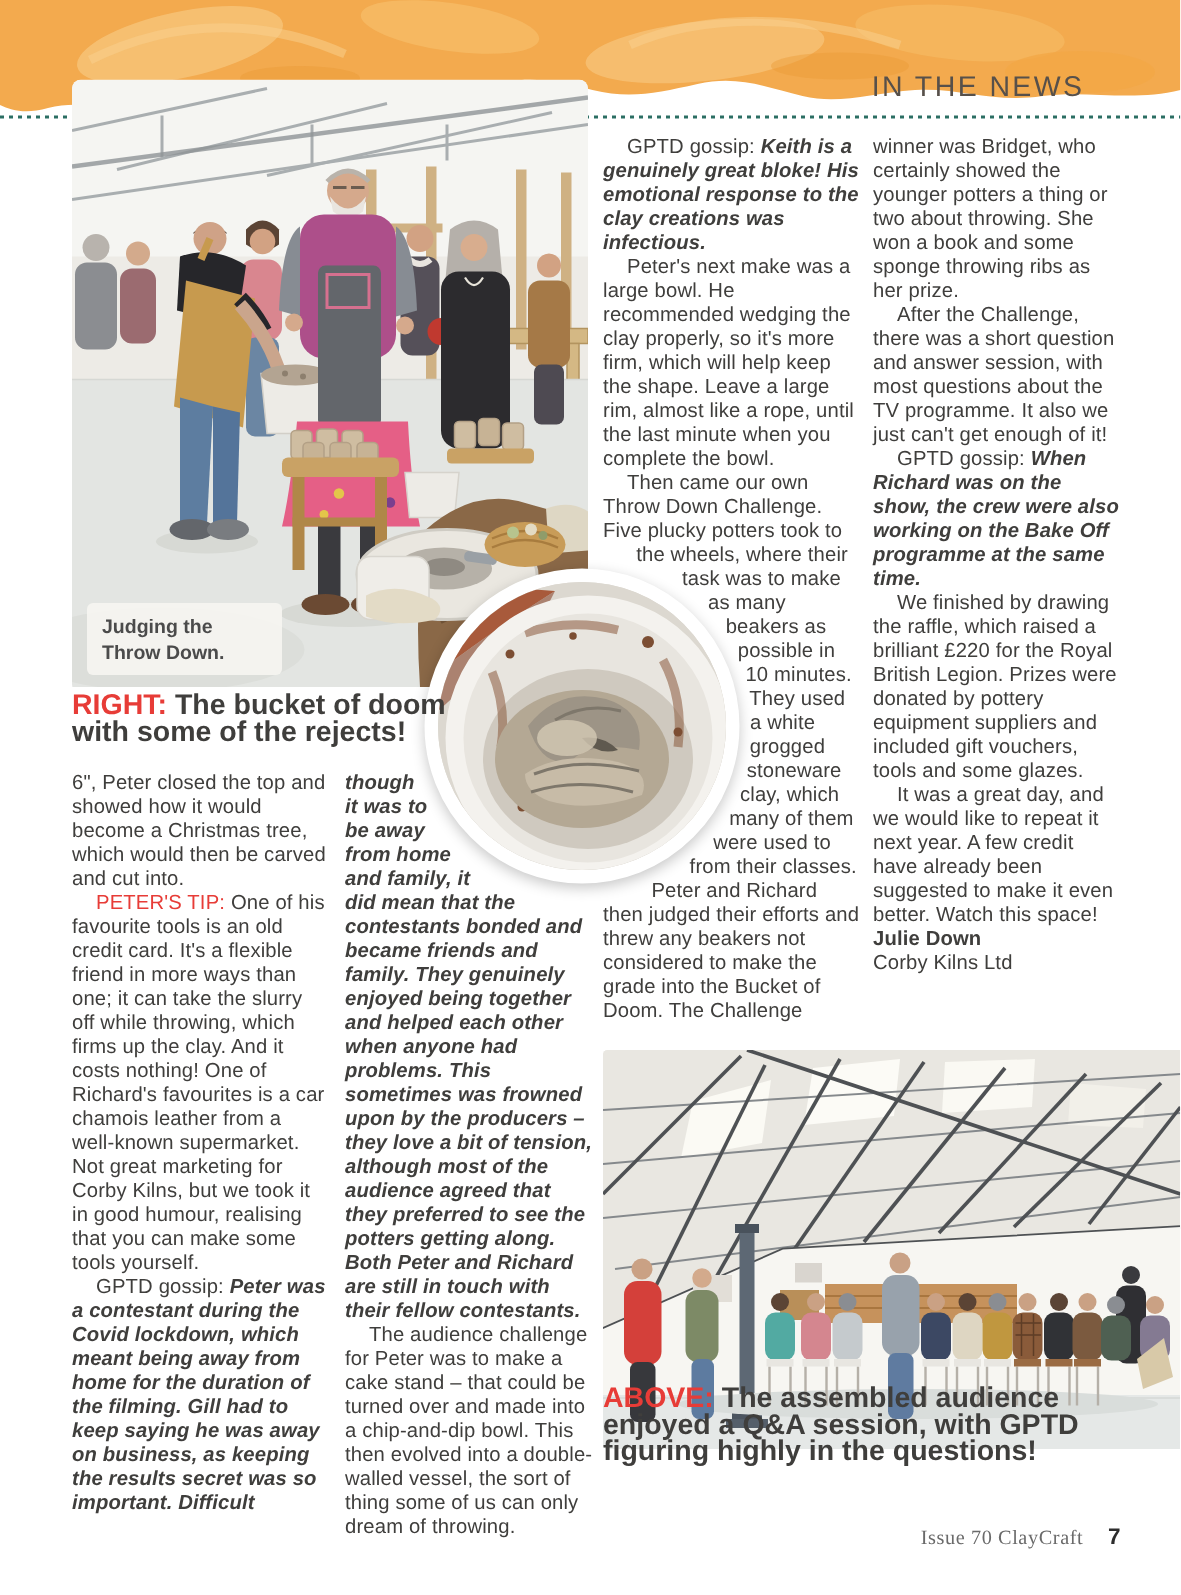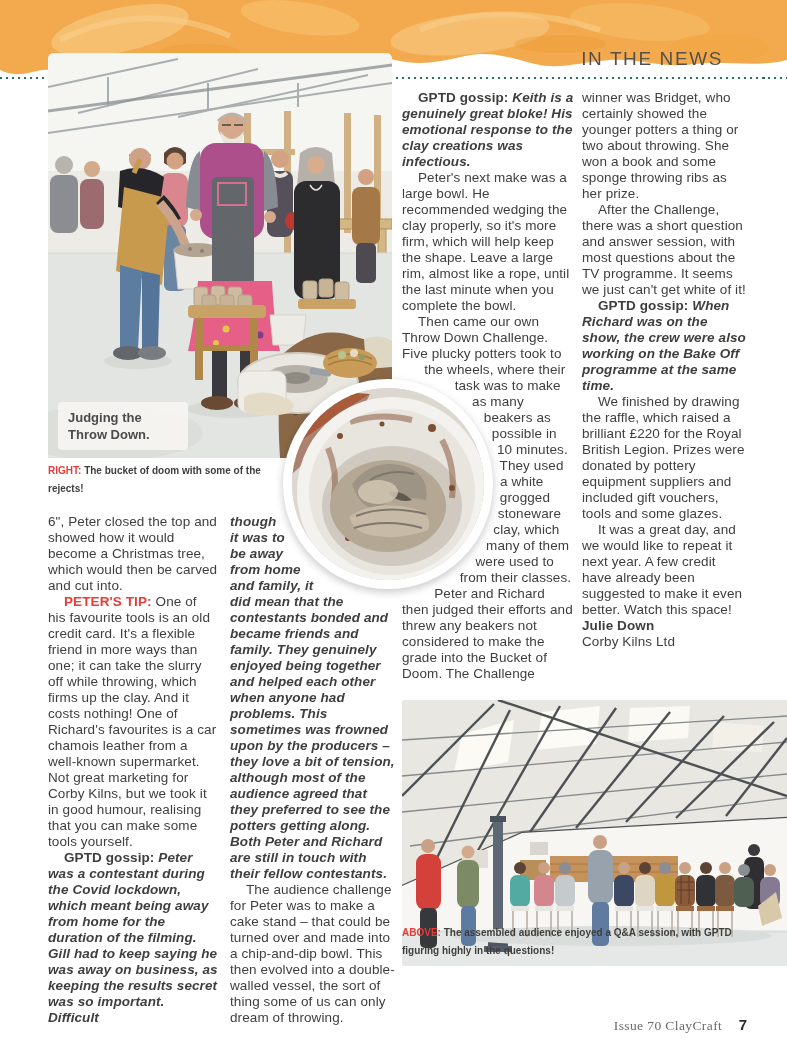--- a/index.html
+++ b/index.html
@@ -20,33 +20,33 @@
                border-radius:4px;padding:7px 10px;font-weight:bold;font-size:13px;line-height:17px;color:#4b4b4b;}
   .bucket-circle{position:absolute;left:283px;top:379px;width:192px;height:192px;border:9px solid #ffffff;
                  border-radius:50%;overflow:hidden;z-index:3;box-shadow:0 3px 9px rgba(0,0,0,.22);background:#dcd8d0;}
   .bottom-photo{position:absolute;left:402px;top:700px;width:385px;height:266px;z-index:2;
                 border-radius:3px 0 0 3px;overflow:hidden;}
 
   
   .col{position:absolute;z-index:4;font-size:13.5px;line-height:16px;color:#3f3e3c;letter-spacing:.1px;}
   .col p{margin:0;}
   .col p.ind{text-indent:16px;}
-  .lead{font-weight:bold;}
+  .lead{font-weight:normal;}
   .red{color:#e73c37;}
   .gossip{font-weight:bold;font-style:italic;}
   .sig{font-weight:bold;}
   .col-c{left:402px;top:90px;width:172px;}
   .col-d{left:582px;top:90px;width:166px;}
   .col-a{left:48px;top:514px;width:170px;}
   .col-b{left:230px;top:514px;width:168px;}
   .wrapL{float:left;width:98px;height:506px;shape-outside:circle(112px at -14px 394px);}
   .wrapR{float:right;width:122px;height:84px;shape-outside:circle(112px at 112px -30px);}
 
   
-  .photo-cap{position:absolute;z-index:4;font-weight:bold;font-size:10px;line-height:17.5px;color:#3f3e3c;}
+  .photo-cap{position:absolute;z-index:4;font-weight:bold;font-size:19px;line-height:17.5px;color:#3f3e3c;}
   .right-cap{left:48px;top:462px;width:250px;}
   .above-cap{left:402px;top:924px;width:356px;}
 
   
   .footer{position:absolute;top:1016px;right:40px;z-index:4;white-space:nowrap;}
   .footer .issue{font-family:"Liberation Serif","DejaVu Serif",serif;font-size:13.5px;color:#6a6a6a;letter-spacing:.4px;}
   .footer .pagenum{font-size:15px;font-weight:bold;color:#2d2d2d;margin-left:12px;}
 </style>
 </head>
 <body>
@@ -237,21 +237,21 @@
 
   <div class="col col-c">
     <div class="wrapL"></div>
     <p class="ind"><span class="lead">GPTD gossip:</span> <span class="gossip">Keith is a genuinely great bloke! His emotional response to the clay creations was infectious.</span></p>
     <p class="ind">Peter's next make was a large bowl. He recommended wedging the clay properly, so it's more firm, which will help keep the shape. Leave a large rim, almost like a rope, until the last minute when you complete the bowl.</p>
     <p class="ind">Then came our own Throw Down Challenge. Five plucky potters took to the wheels, where their task was to make as many beakers as possible in 10 minutes. They used a white grogged stoneware clay, which many of them were used to from their classes. Peter and Richard then judged their efforts and threw any beakers not considered to make the grade into the Bucket of Doom. The Challenge</p>
   </div>
 
   <div class="col col-d">
     <p>winner was Bridget, who certainly showed the younger potters a thing or two about throwing. She won a book and some sponge throwing ribs as her prize.</p>
-    <p class="ind">After the Challenge, there was a short question and answer session, with most questions about the TV programme. It seems we just can't get white of it!</p>
+    <p class="ind">After the Challenge, there was a short question and answer session, with most questions about the TV programme. It also we just can't get enough of it!</p>
     <p class="ind"><span class="lead">GPTD gossip:</span> <span class="gossip">When Richard was on the show, the crew were also working on the Bake Off programme at the same time.</span></p>
     <p class="ind">We finished by drawing the raffle, which raised a brilliant £220 for the Royal British Legion. Prizes were donated by pottery equipment suppliers and included gift vouchers, tools and some glazes.</p>
     <p class="ind">It was a great day, and we would like to repeat it next year. A few credit have already been suggested to make it even better. Watch this space!</p>
     <p class="sig">Julie Down</p>
     <p>Corby Kilns Ltd</p>
   </div>
 
   <div class="col col-a">
     <p>6", Peter closed the top and showed how it would become a Christmas tree, which would then be carved and cut into.</p>
     <p class="ind"><span class="lead red">PETER'S TIP:</span> <span>One of his favourite tools is an old credit card. It's a flexible friend in more ways than one; it can take the slurry off while throwing, which firms up the clay. And it costs nothing! One of Richard's favourites is a car chamois leather from a well-known supermarket. Not great marketing for Corby Kilns, but we took it in good humour, realising that you can make some tools yourself.</span></p>

